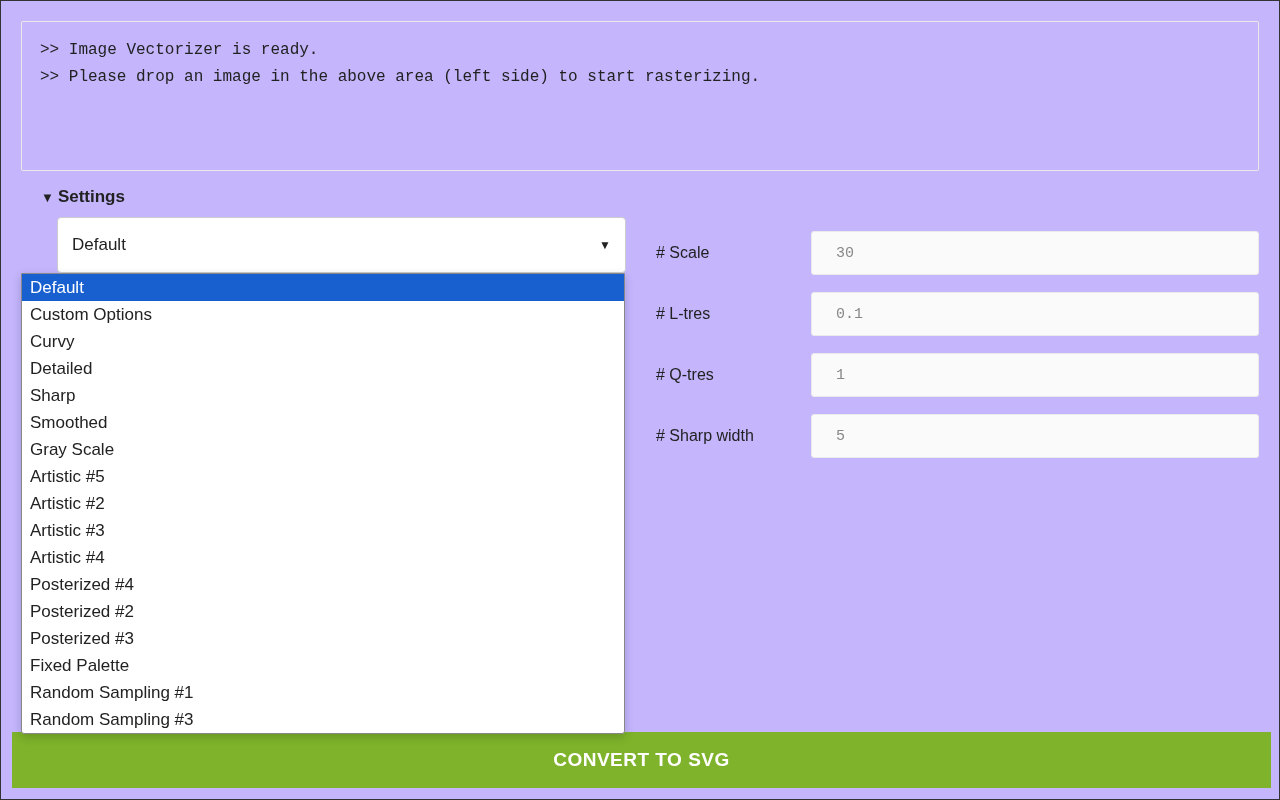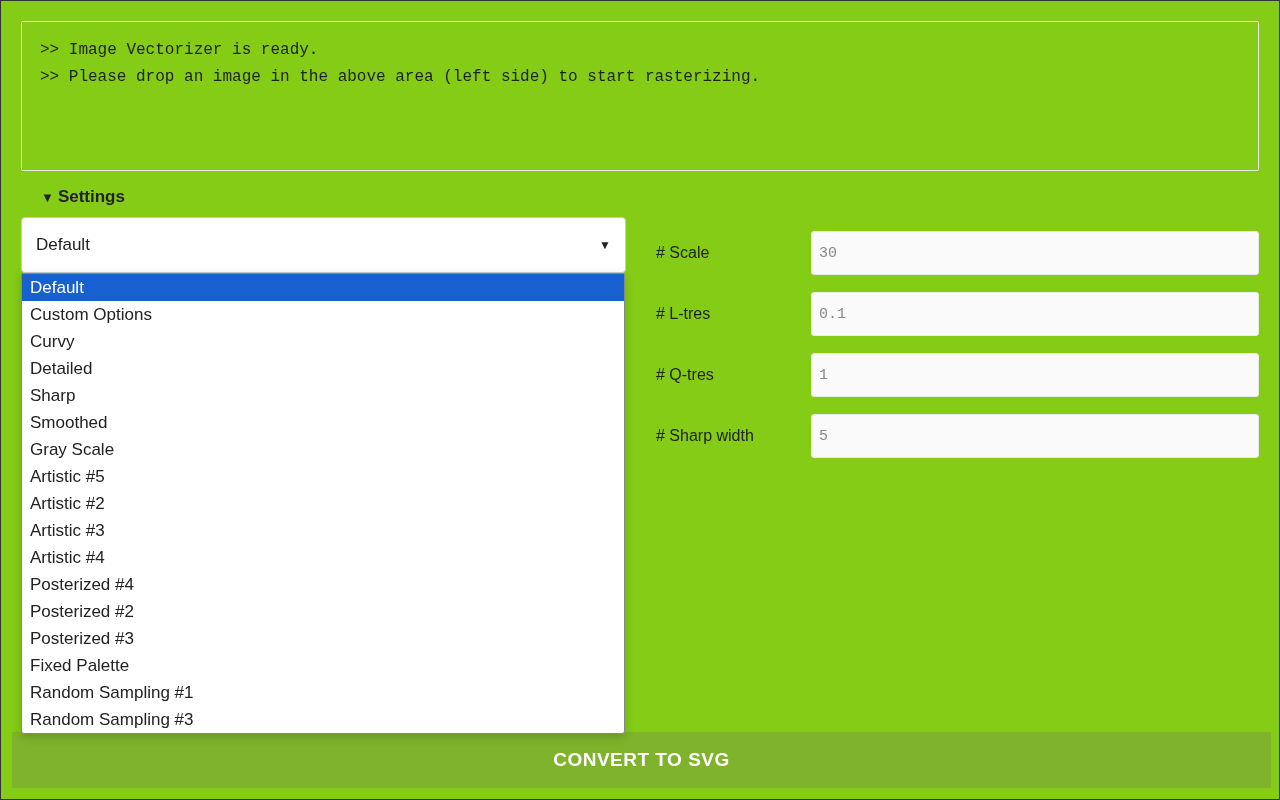--- a/index.html
+++ b/index.html
@@ -12,21 +12,21 @@
     font-size: 15px;
     color: #222;
     background: #fff;
   }
   .app-container {
     width: 1280px;
     height: 800px;
     border: 1px solid #333;
     position: relative;
     overflow: hidden;
-    background: #84cc16;
+    background: #c4b5fd;
   }
   .console-area {
     margin: 20px 20px 10px 20px;
     border: 1px solid #e8e8e8;
     border-radius: 2px;
     padding: 15px 18px;
     height: 150px;
     font-family: Consolas, "Courier New", monospace;
     font-size: 16px;
     color: #222;
@@ -47,20 +47,21 @@
   }
   .settings-body {
     display: flex;
     padding: 0 20px;
     gap: 30px;
     position: relative;
   }
   .left-col {
     flex: 0 0 605px;
     position: relative;
+    padding-left: 36px;
   }
   .select-box {
     width: 100%;
     height: 56px;
     border: 1px solid #ccc;
     border-radius: 4px;
     padding: 0 14px;
     font-size: 17px;
     display: flex;
     align-items: center;
@@ -110,21 +111,21 @@
     flex: 0 0 125px;
     font-size: 16px;
     color: #222;
   }
   .form-input {
     flex: 1;
     height: 44px;
     border: 1px solid #eaeaea;
     background: #fafafa;
     border-radius: 3px;
-    padding: 0 7px;
+    padding: 0 24px;
     font-family: Consolas, "Courier New", monospace;
     font-size: 15px;
     color: #888;
   }
   .convert-bar {
     position: absolute;
     left: 11px;
     right: 8px;
     bottom: 11px;
     height: 56px;

